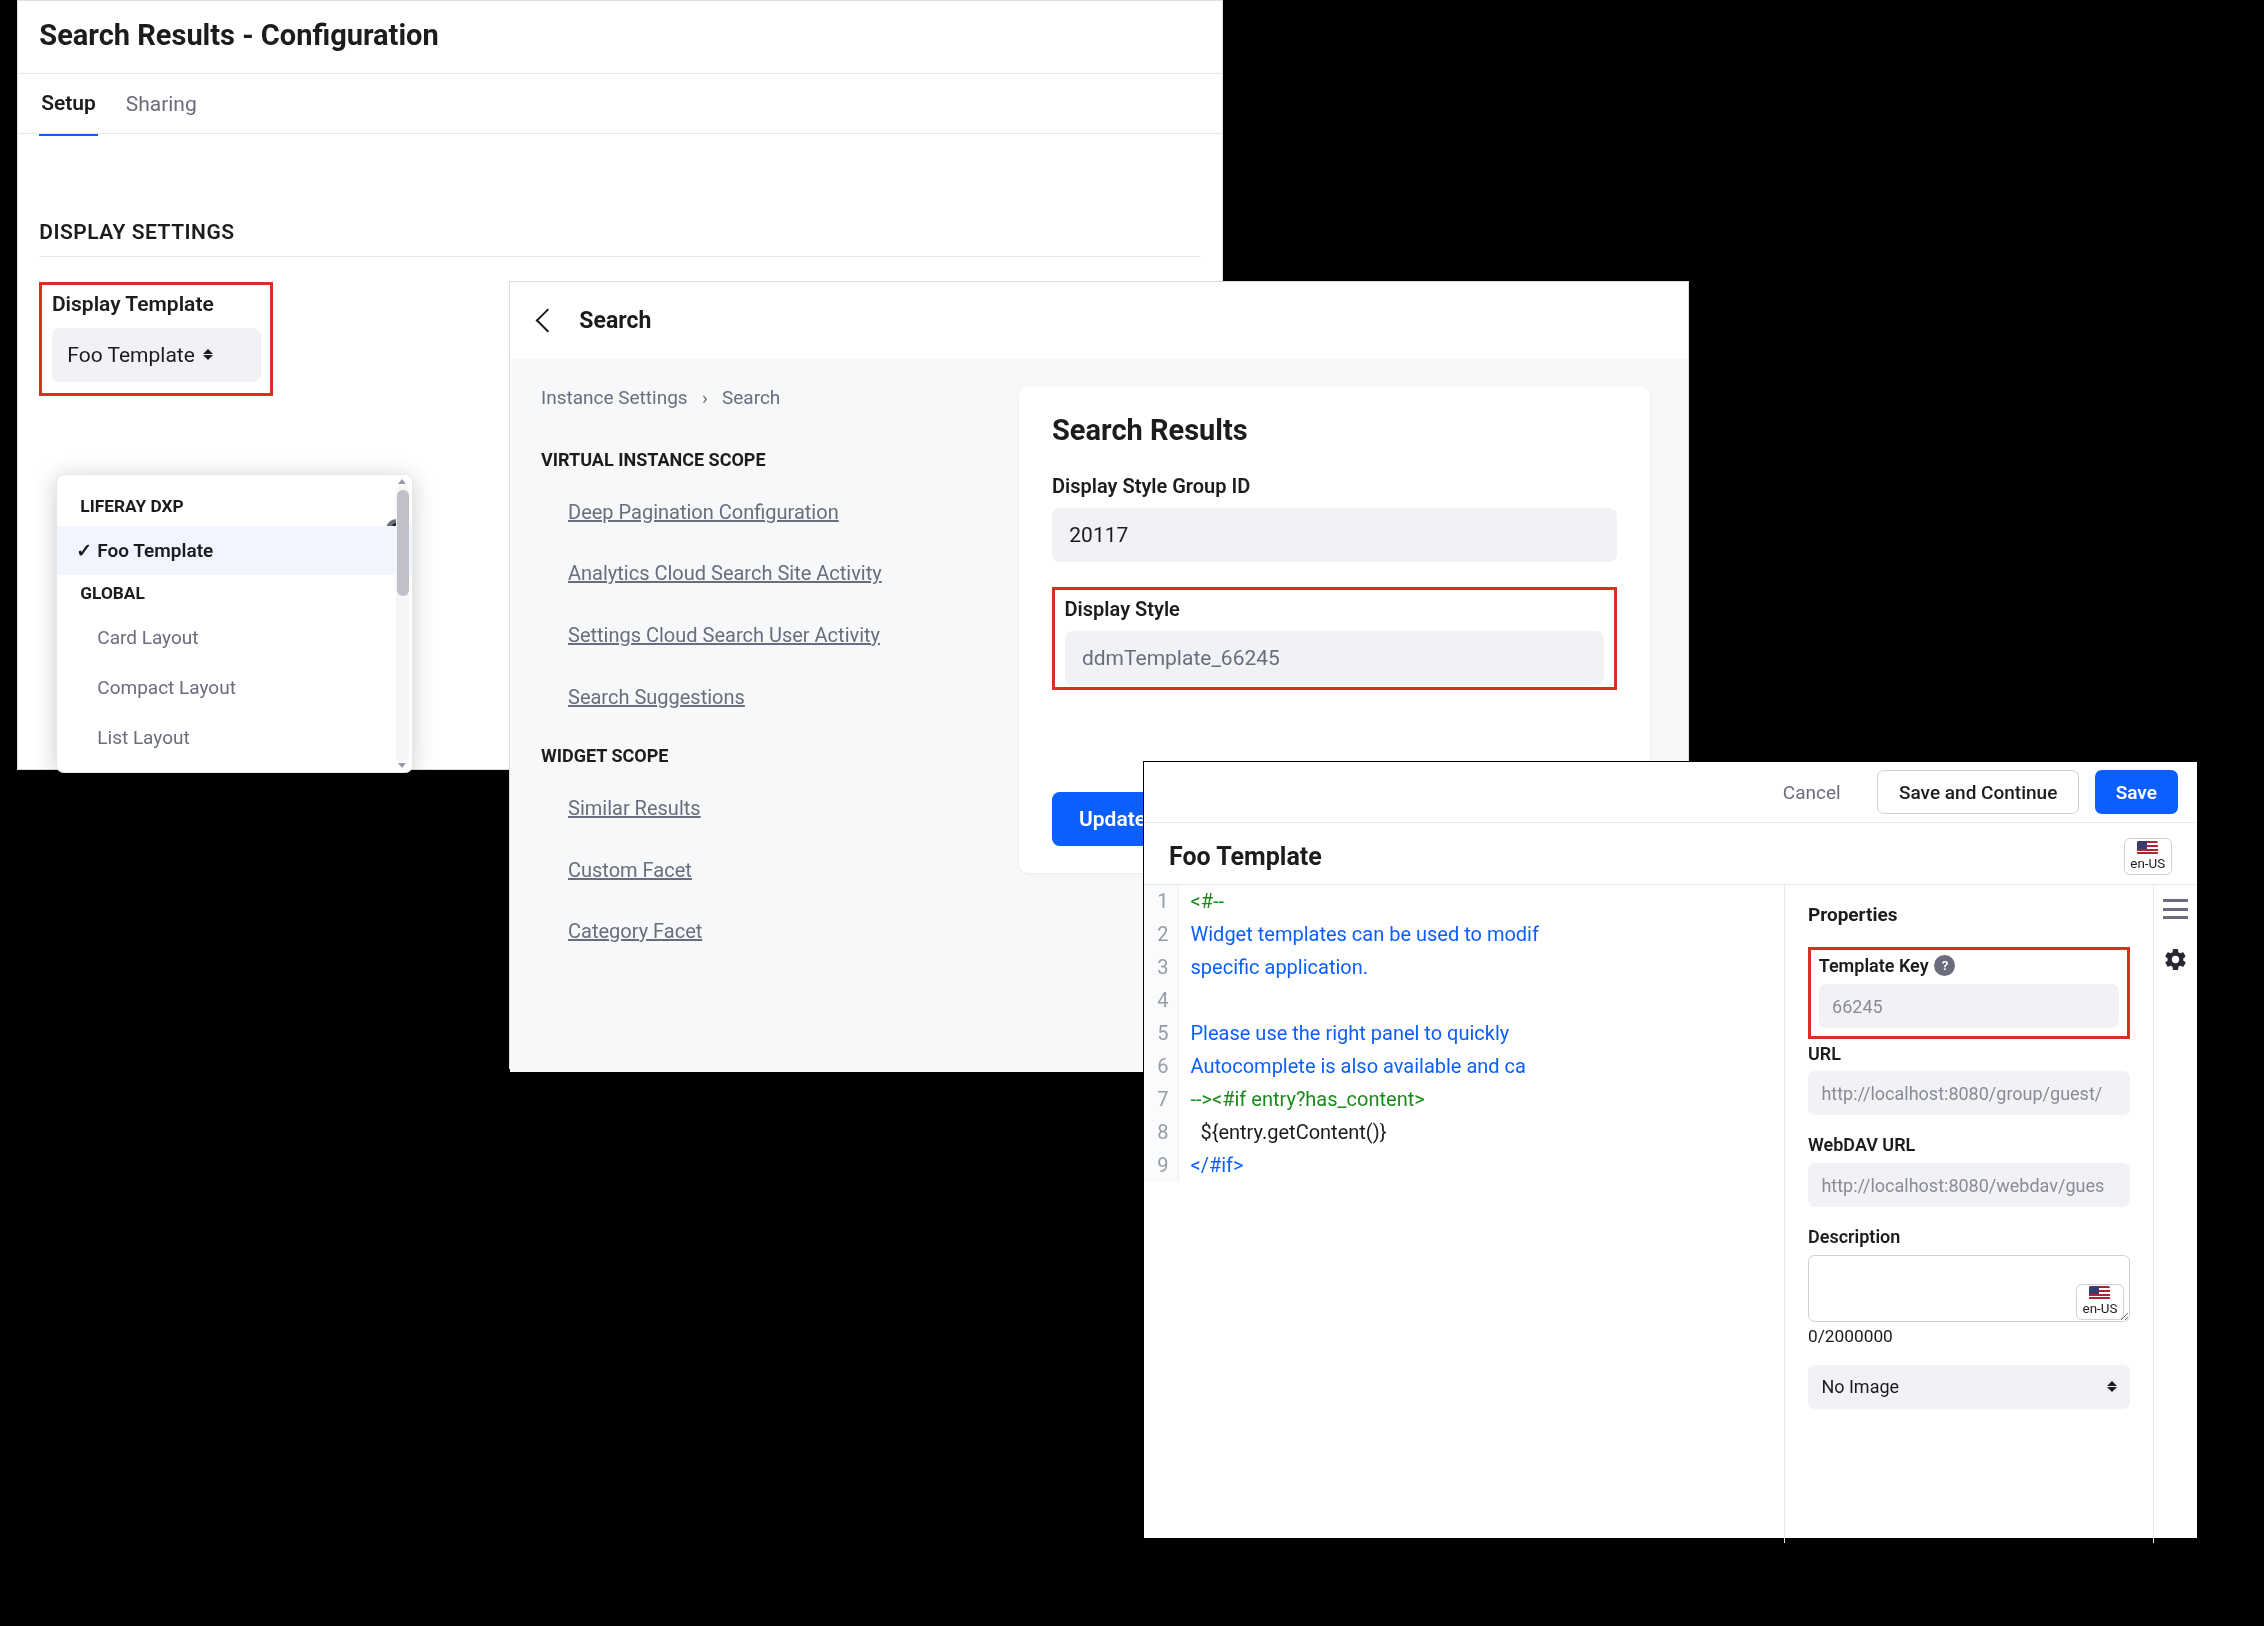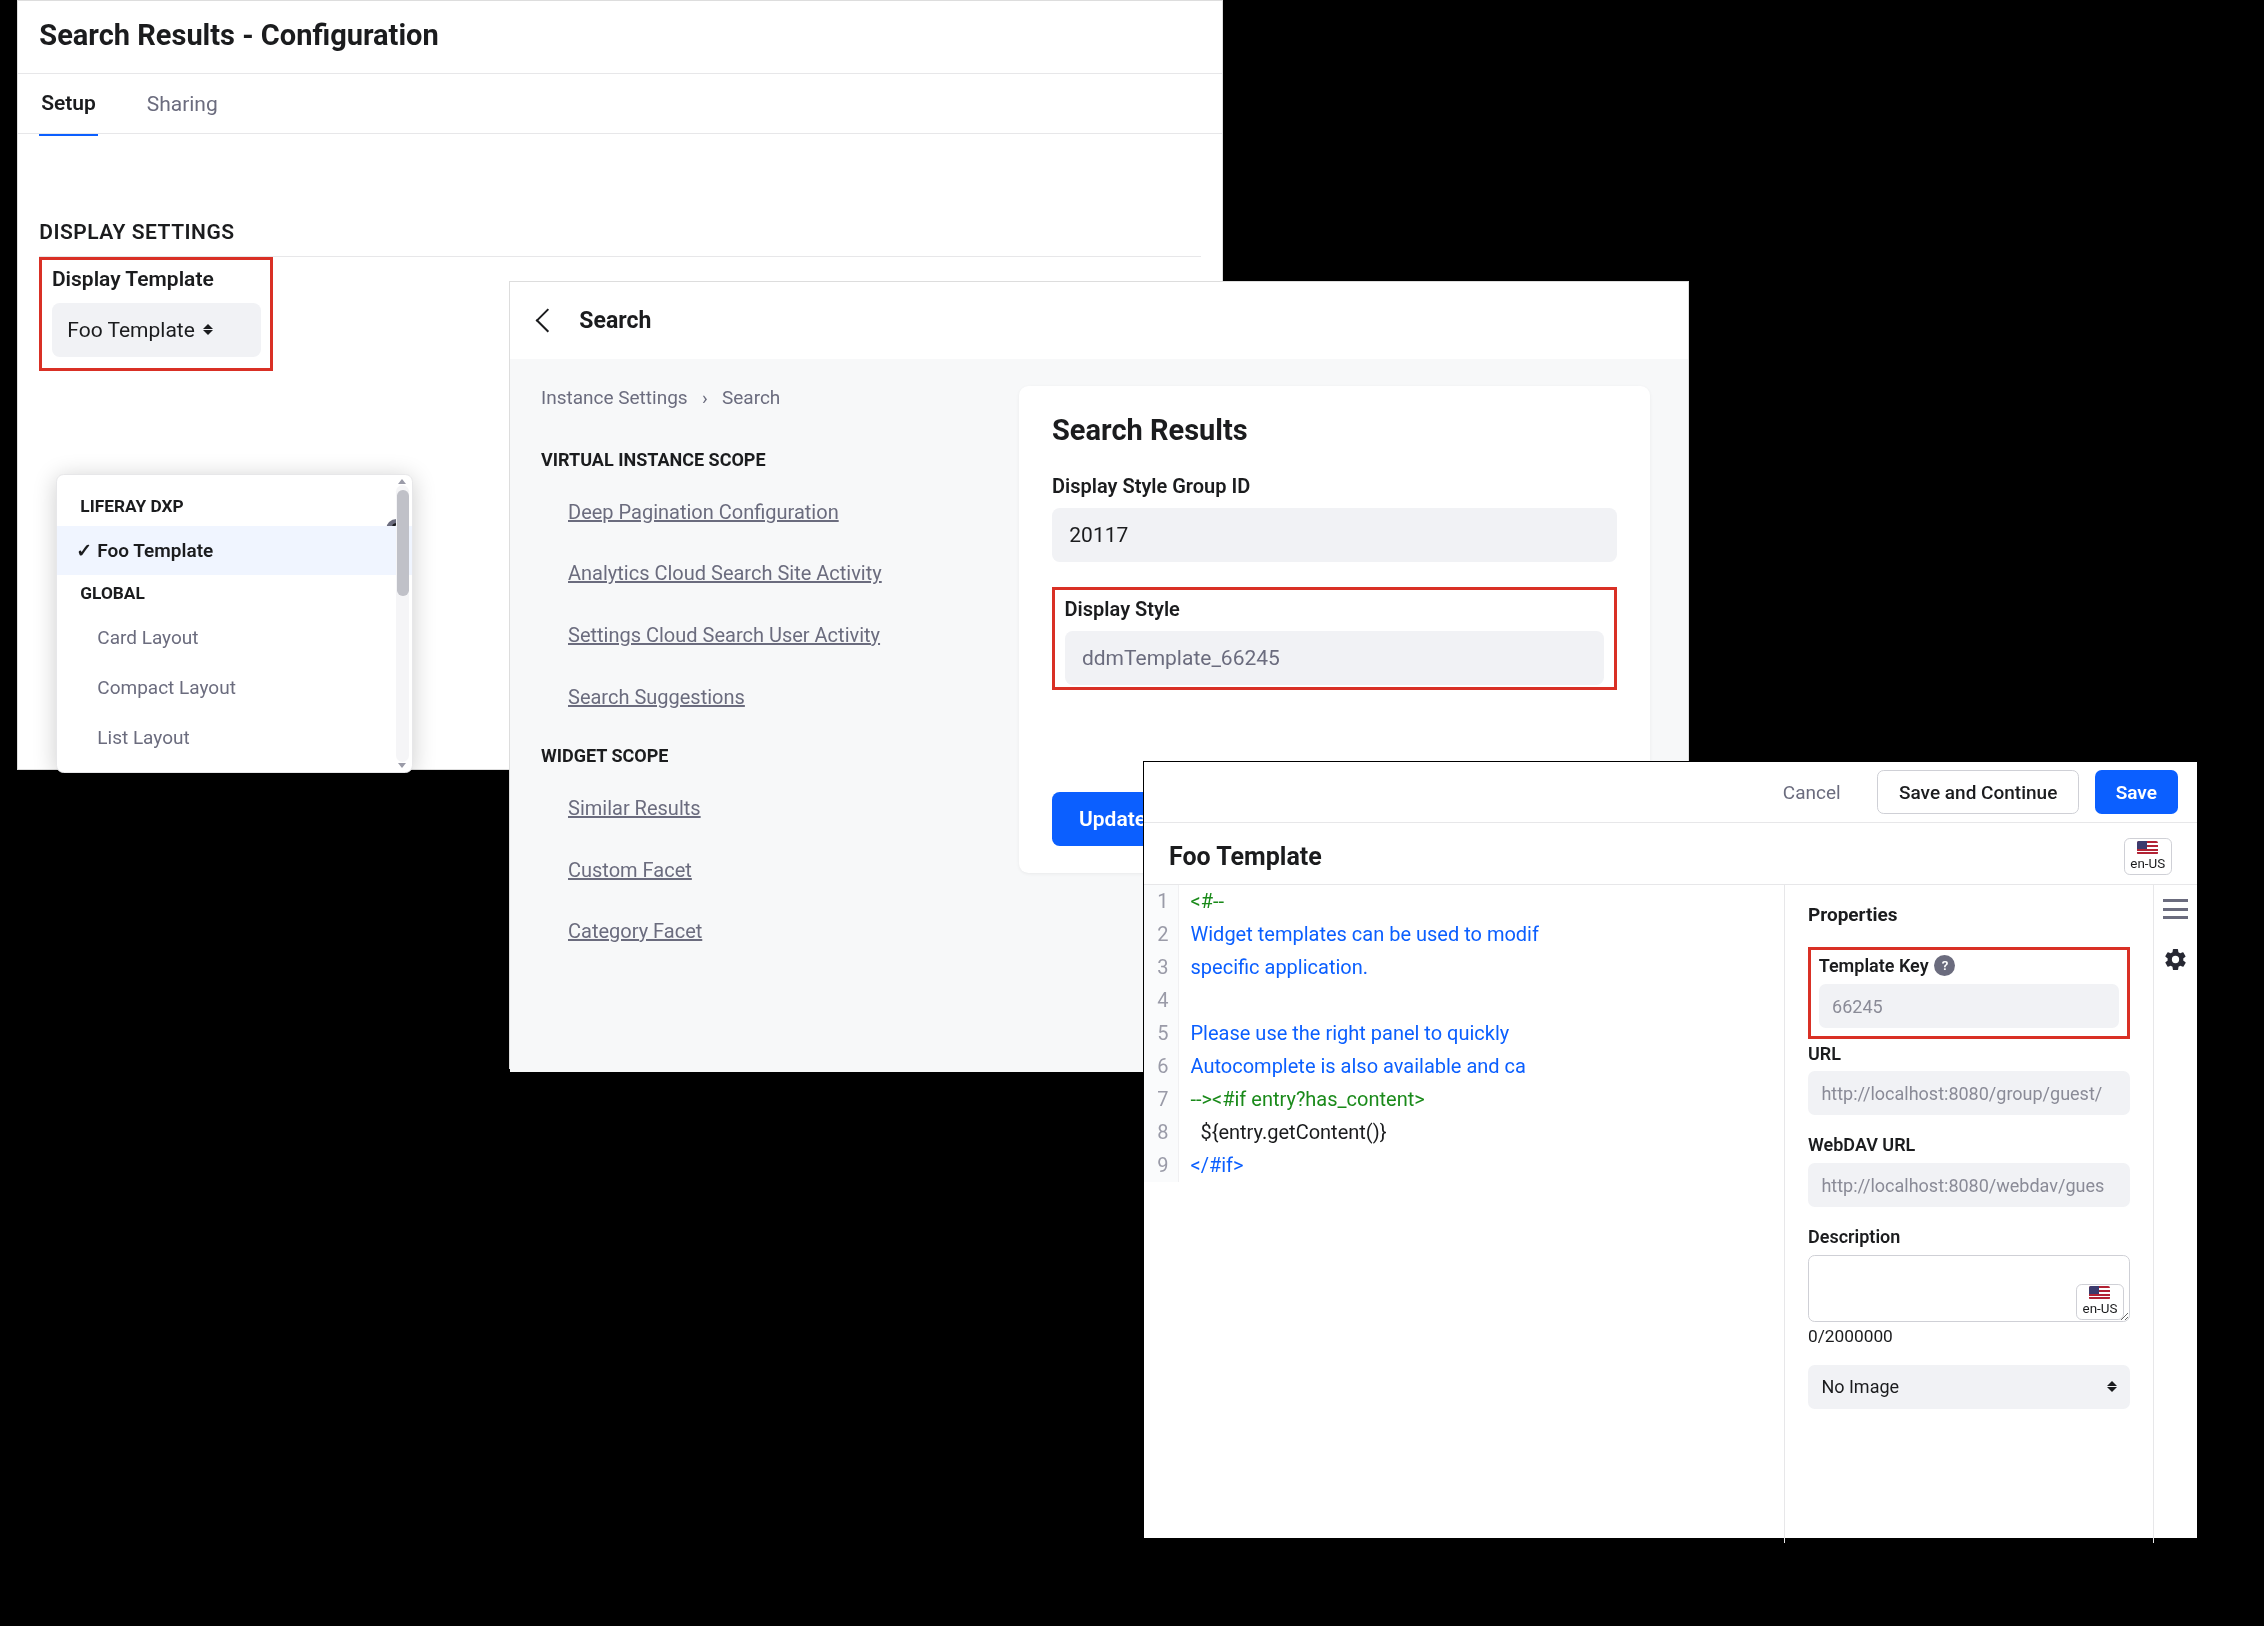--- a/index.html
+++ b/index.html
@@ -2,25 +2,25 @@
 <html><head>
 <meta charset="utf-8">
 <style>
   * { box-sizing: border-box; margin: 0; padding: 0; font-family: -apple-system, BlinkMacSystemFont, "Segoe UI", Roboto, Helvetica, Arial, sans-serif; }
   body { background: #000; width: 2264px; height: 1626px; position: relative; }
   .panel { background: #fff; position: absolute; border: 1px solid #ddd; }
 
   
   .p1 { left: 17.3px; top: 0; width: 1206px; height: 770px; }
   .p1-title { font-size: 29px; font-weight: 700; color: #1b1c1e; padding: 17.3px 21px 21px; }
-  .p1-tabs { border-top: 1px solid #e7e7e9; border-bottom: 1px solid #e7e7e9; padding: 0 21px; display: flex; gap: 47px; height: 61px; align-items: center; }
+  .p1-tabs { border-top: 1px solid #e7e7e9; border-bottom: 1px solid #e7e7e9; padding: 0 21px; display: flex; gap: 26px; height: 61px; align-items: center; }
   .p1-tab { font-size: 21px; color: #6b6c7e; padding: 19px 1.9px; cursor: pointer; }
   .p1-tab.active { color: #1b1c1e; font-weight: 600; border-bottom: 2.9px solid #0b5fff; margin-bottom: -1px; }
   .p1-body { padding: 86px 21px 19px; }
-  .p1-section-h { font-size: 21px; font-weight: 600; letter-spacing: 0.5px; color: #1b1c1e; border-bottom: 1px solid #e7e7e9; padding-bottom: 11.5px; }
+  .p1-section-h { font-size: 21px; font-weight: 600; letter-spacing: 0.5px; color: #1b1c1e; border-bottom: 1px solid #e7e7e9; padding-bottom: 11.5px; margin-bottom: 25px; }
   .p1-hlbox { border: 3.8px solid #d93025; padding: 7.7px 9.6px 11.5px; display: inline-block; }
   .p1-field-label { font-size: 21px; font-weight: 600; color: #1b1c1e; margin-bottom: 11.5px; display: inline-block; }
   .p1-select { background: #f1f2f5; border-radius: 7.7px; height: 54px; display: flex; align-items: center; gap: 7.7px; padding: 0 15.4px; font-size: 21px; color: #1b1c1e; cursor: pointer; width: 209px; }
   .p1-select .caret { display: flex; flex-direction: column; gap: 1px; }
   .caret-up, .caret-down { width: 0; height: 0; border-left: 5.8px solid transparent; border-right: 5.8px solid transparent; }
   .caret-up { border-bottom: 5.8px solid #1b1c1e; }
   .caret-down { border-top: 5.8px solid #1b1c1e; }
 
   
   .p1-dropdown { position: absolute; left: 38px; top: 473px; width: 357px; background: #fff; border: 1px solid #e7e7e9; border-radius: 7.7px; box-shadow: 0 3.8px 23px rgba(0,0,0,.2); padding: 13.4px 0 9.6px; }

